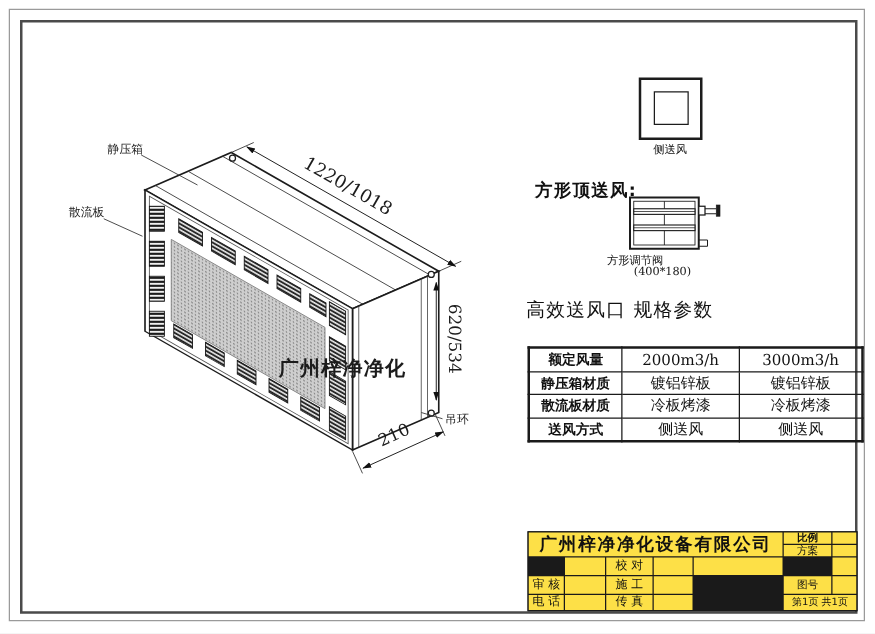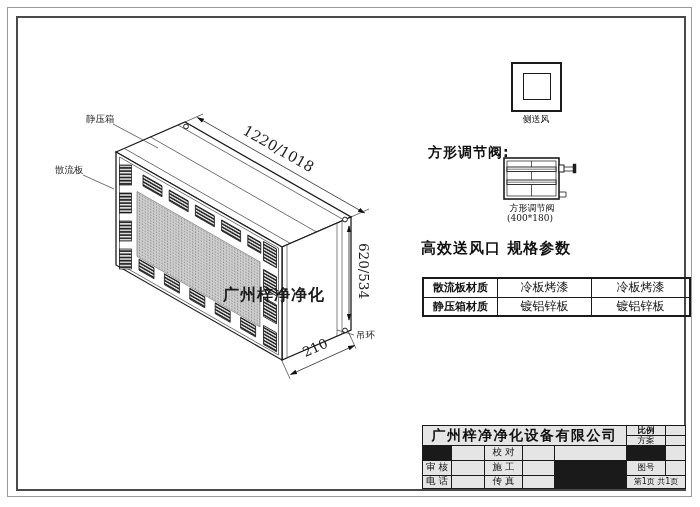--- a/index.html
+++ b/index.html
@@ -13,27 +13,27 @@
   svg text{font-family:"DejaVu Serif","Liberation Serif",serif;fill:#1c1c1c;}
   svg .cjk{font-family:"DejaVu Sans",sans-serif;}
   .sq-outer{position:absolute;left:511px;top:62px;width:51px;height:50px;border:2.5px solid #1c1c1c;box-sizing:border-box;}
   .sq-inner{position:absolute;left:523px;top:73px;width:28px;height:27px;border:1.2px solid #1c1c1c;box-sizing:border-box;}
   
   .spec{position:absolute;left:422px;top:277px;width:263px;border-collapse:collapse;table-layout:fixed;border:2px solid #1a1a1a;}
   .spec td{border:1px solid #1a1a1a;height:17.6px;padding:0;text-align:center;vertical-align:middle;overflow:hidden;}
   .spec td.lab{width:73px;font-size:11px;font-weight:600;}
   .spec td.v{font-family:"DejaVu Serif","Liberation Serif",serif;font-size:12px;}
   .spec td.c2{width:93px;}.spec td.c3{width:97px;}
-  .spec-title{position:absolute;left:421px;top:239px;font-size:15px;font-weight:700;letter-spacing:1px;}
+  .spec-title{position:absolute;left:421px;top:239px;font-size:15px;font-weight:400;letter-spacing:1px;}
   
   .tb{position:absolute;left:422px;top:425px;display:grid;
       grid-template-columns:28px 32px 37px 31px 71px 38px 19px;
       grid-template-rows:9px 9px 13.5px 14px 12.5px;
       gap:1px;background:#1a1a1a;border:1.5px solid #1a1a1a;}
-  .tb>div{background:#e5e5e5;display:flex;align-items:center;justify-content:center;font-size:9.5px;overflow:hidden;white-space:nowrap;}
+  .tb>div{background:#fde047;display:flex;align-items:center;justify-content:center;font-size:9.5px;overflow:hidden;white-space:nowrap;}
   .tb .company{grid-column:1/6;grid-row:1/3;font-size:14px;font-weight:700;letter-spacing:1.5px;}
   .tb .tiny{font-size:8.5px;}
   .tb .page-cell{grid-column:6/8;font-size:8px;}
   .tb .product{grid-column:5;grid-row:4/6;font-size:10px;}
 </style>
 </head>
 <body>
 
 <div class="page">
   <div class="b-outer"></div>
@@ -132,56 +132,66 @@
     <text class="cjk" x="55" y="173" font-size="9.5">散流板</text>
     <text class="cjk" x="356" y="338" font-size="9.5">吊环</text>
     <text x="274" y="300" text-anchor="middle" font-size="16" font-weight="600" fill="#3a3a3a" letter-spacing="1">广州梓净净化</text>
   </svg>
 
 
   <div class="sq-outer"></div>
   <div class="sq-inner"></div>
   <div class="abs cap" style="left:506px;top:113px;width:60px;">侧送风</div>
 
-  <div class="abs h1" style="left:428px;top:144px;">方形调节阀:</div>
+  <div class="abs h1" style="left:428px;top:144px;">方形顶送风:</div>
 
   <svg class="abs" style="left:498px;top:154px;" width="82" height="50" viewBox="0 0 82 50">
     <rect x="6" y="4" width="55" height="41" fill="#fff" stroke="#1c1c1c" stroke-width="1.6"></rect>
     <rect x="9" y="7" width="49" height="35" fill="none" stroke="#1c1c1c" stroke-width="0.7"></rect>
     <line x1="33.5" y1="7" x2="33.5" y2="42" stroke="#1c1c1c" stroke-width="0.7"></line>
     <g>
       <rect x="9" y="13" width="49" height="4.5" fill="#fff" stroke="#1c1c1c" stroke-width="0.9"></rect>
       <line x1="9" y1="15.2" x2="58" y2="15.2" stroke="#1c1c1c" stroke-width="0.6"></line>
       <rect x="9" y="26" width="49" height="4.5" fill="#fff" stroke="#1c1c1c" stroke-width="0.9"></rect>
       <line x1="9" y1="28.2" x2="58" y2="28.2" stroke="#1c1c1c" stroke-width="0.6"></line>
     </g>
     <g stroke="#1c1c1c">
       <rect x="61" y="11" width="5" height="7" fill="#fff" stroke-width="1"></rect>
       <line x1="66" y1="13" x2="75" y2="13" stroke-width="0.8"></line>
       <line x1="66" y1="17" x2="75" y2="17" stroke-width="0.8"></line>
       <rect x="75" y="10" width="3" height="9" fill="#1c1c1c" stroke-width="0.5"></rect>
     </g>
     <path d="M61,38 h7 M61,43 h7 M68,38 v5" stroke="#1c1c1c" stroke-width="0.8" fill="none"></path>
   </svg>
-  <div class="abs cap" style="left:492px;top:202px;width:80px;">方形调节阀</div>
+  <div class="abs cap" style="left:468px;top:202px;width:80px;">方形调节阀</div>
   <div class="abs cap" style="left:490px;top:213px;width:80px;font-family:'DejaVu Serif',serif;">(400*180)</div>
 
   <div class="spec-title">高效送风口 规格参数</div>
 
   <table class="spec">
     <tbody>
+      <tr>
+        <td class="lab">额定风量</td>
+        <td class="v c2">2000m3/h</td>
+        <td class="v c3">3000m3/h</td>
+      </tr>
+      <tr>
+        <td class="lab">静压箱材质</td>
+        <td class="v c2">镀铝锌板</td>
+        <td class="v c3">镀铝锌板</td>
+      </tr>
       <tr>
         <td class="lab">散流板材质</td>
         <td class="v c2">冷板烤漆</td>
         <td class="v c3">冷板烤漆</td>
       </tr>
       <tr>
-        <td class="lab">静压箱材质</td>
-        <td class="v c2">镀铝锌板</td>
-        <td class="v c3">镀铝锌板</td>
+        <td class="lab">送风方式</td>
+        <td class="v c2">侧送风</td>
+        <td class="v c3">侧送风</td>
       </tr>
     </tbody>
   </table>
 
   <div class="tb">
     <div class="company">广州梓净净化设备有限公司</div>
     <div class="tiny" style="grid-column:6;grid-row:1;font-weight:bold;">比例</div>
     <div style="grid-column:7;grid-row:1;"></div>
     <div class="tiny" style="grid-column:6;grid-row:2;">方案</div>
     <div style="grid-column:7;grid-row:2;"></div>

